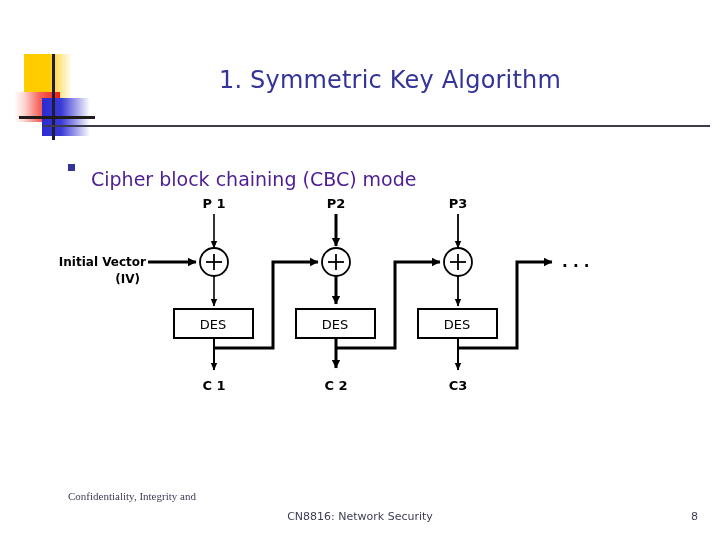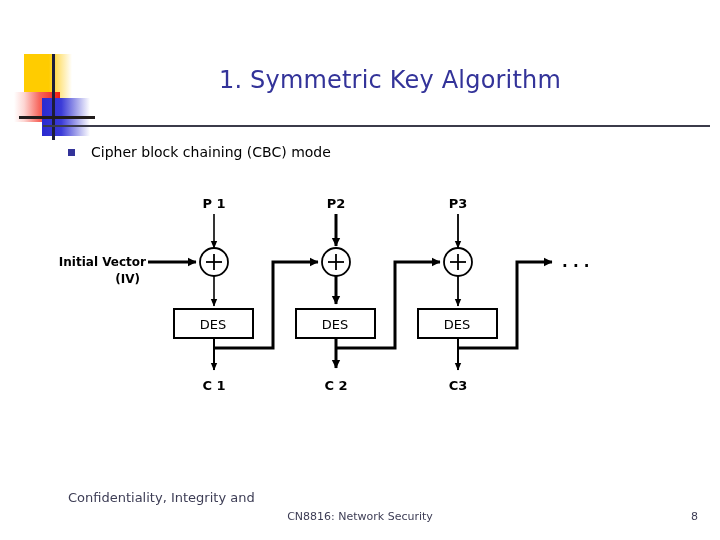--- a/index.html
+++ b/index.html
@@ -96,46 +96,48 @@
     align-items: center;
   }
   .bullet-marker {
     width: 7px;
     height: 7px;
     background: #333399;
     margin-right: 16px;
     flex: none;
   }
   .bullet-text {
-    font-size: 14px;
-    color: #000000;
+    font-size: 19px;
+    color: #4c1d95;
     white-space: nowrap;
+    margin-top: 24px;
   }
 
   
   .diagram {
     position: absolute;
     left: 0px;
     top: 186px;
     width: 720px;
     height: 215px;
   }
   .diagram svg {
     display: block;
   }
 
   
   .footer-left {
     position: absolute;
     left: 68px;
     top: 489px;
     width: 230px;
-    font-size: 13px;
+    font-size: 11px;
     color: #3d3d55;
     line-height: 1.45;
+    font-family: Liberation Serif, serif;
   }
   .footer-center {
     position: absolute;
     left: 0px;
     top: 510px;
     width: 720px;
     text-align: center;
     font-size: 11px;
     color: #3d3d55;
   }

